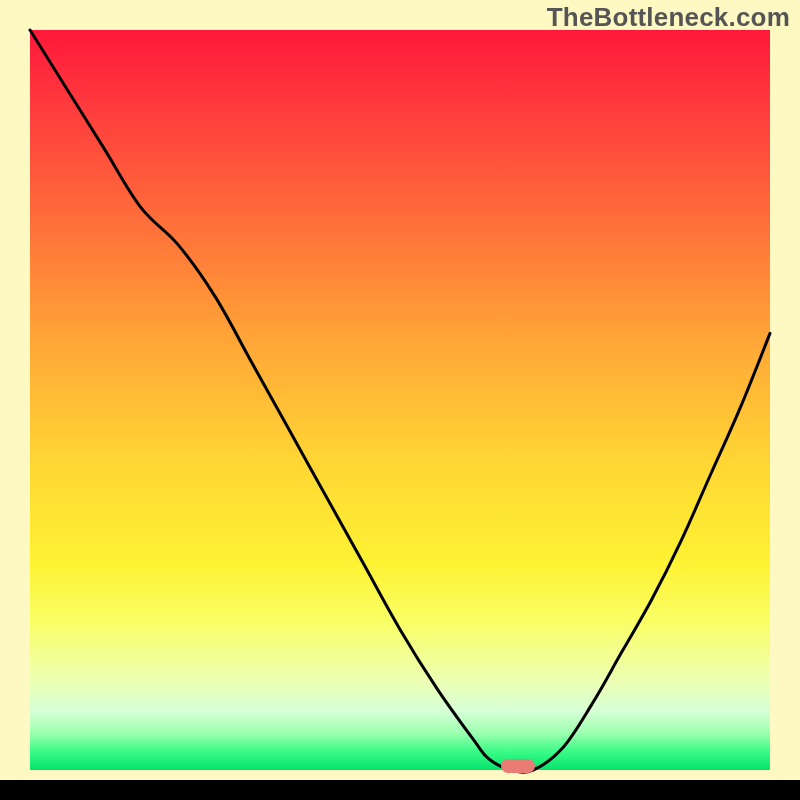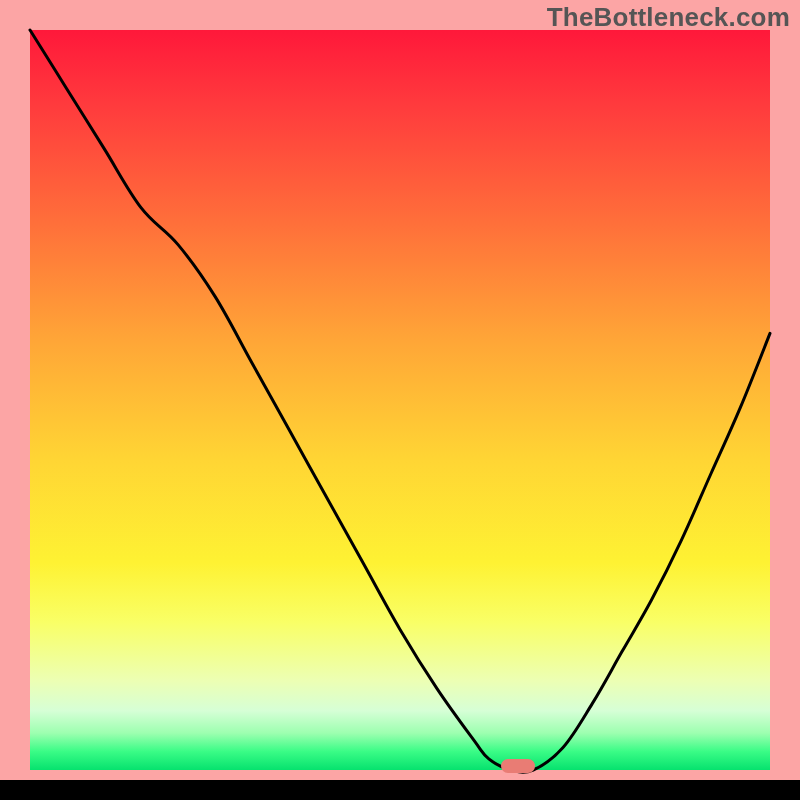--- a/index.html
+++ b/index.html
@@ -1,21 +1,21 @@
 <!DOCTYPE html>
 <html><head>
 <meta charset="utf-8">
 <style>
   * { margin: 0; padding: 0; box-sizing: border-box; }
   html, body { width: 800px; height: 800px; overflow: hidden; background: #000; }
   .frame {
     position: relative;
     width: 800px;
     height: 780px;
-    background: #fca5a5;
+    background: #fef9c3;
   }
   .watermark {
     position: absolute;
     top: 2px;
     right: 10px;
     font-family: Arial, Helvetica, sans-serif;
     font-size: 26px;
     font-weight: 600;
     color: #555;
     letter-spacing: 0.2px;

